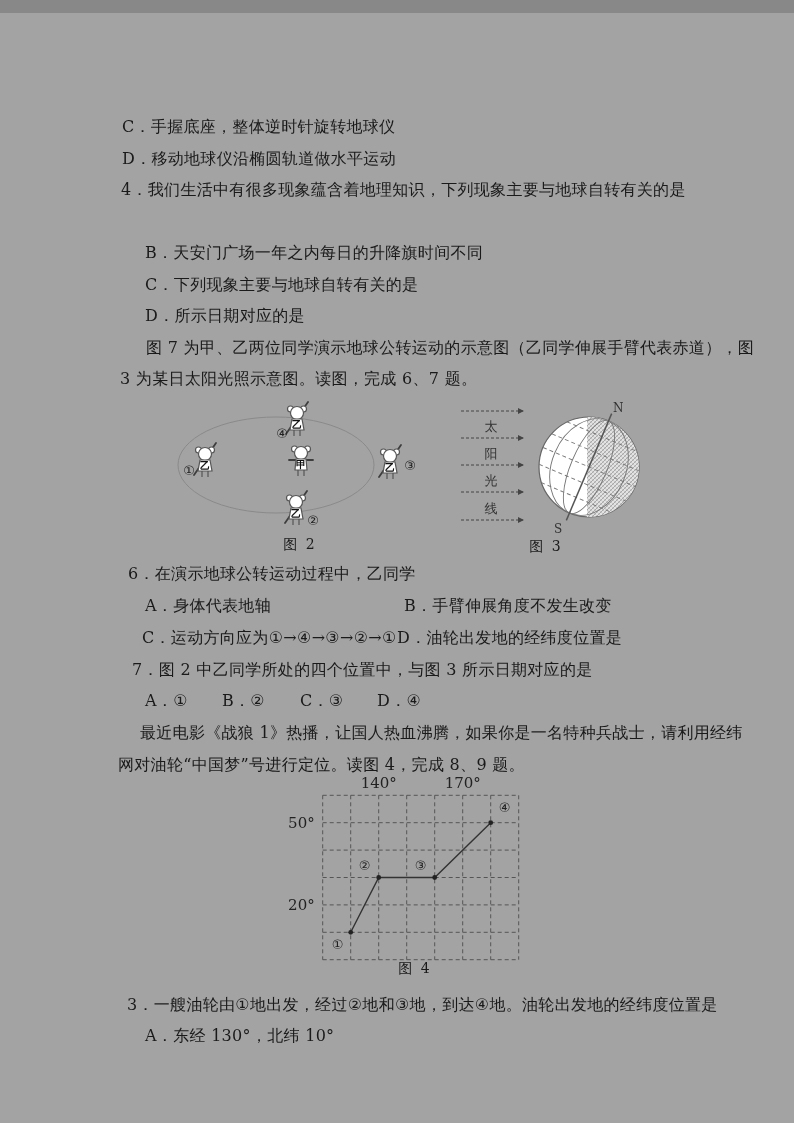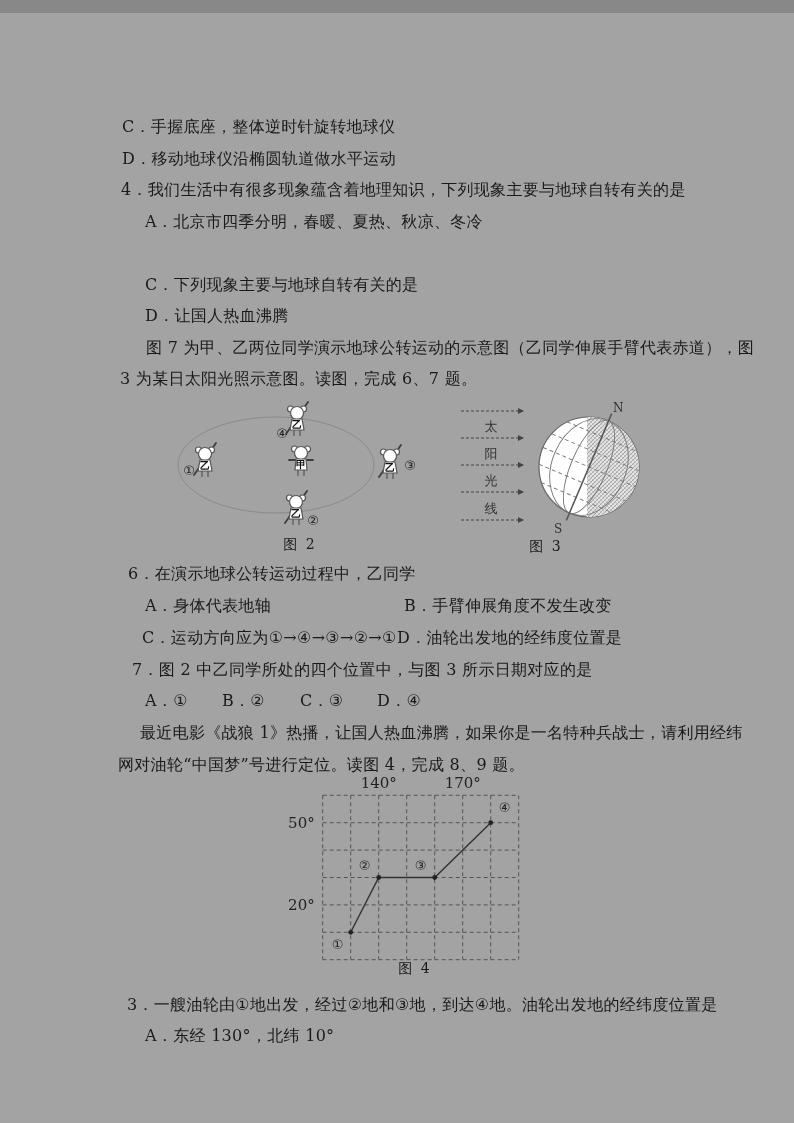--- a/index.html
+++ b/index.html
@@ -25,23 +25,23 @@
 </style>
 </head>
 <body>
 
 <div class="page">
 
   <div class="line" style="left:122px;top:104px">C．手握底座，整体逆时针旋转地球仪</div>
   <div class="line" style="left:122px;top:136px">D．移动地球仪沿椭圆轨道做水平运动</div>
 
   <div class="line" style="left:121px;top:167px">4．我们生活中有很多现象蕴含着地理知识，下列现象主要与地球自转有关的是</div>
-  <div class="line" style="left:145px;top:199px">A．北京市四季分明，春暖、夏热、秋凉、冬冷</div>
+  <div class="line" style="left:145px;top:230px">B．天安门广场一年之内每日的升降旗时间不同</div>
   <div class="line" style="left:145px;top:262px">C．下列现象主要与地球自转有关的是</div>
-  <div class="line" style="left:145px;top:293px">D．让国人热血沸腾</div>
+  <div class="line" style="left:145px;top:293px">D．所示日期对应的是</div>
 
   <div class="line" style="left:146px;top:325px">图 7 为甲、乙两位同学演示地球公转运动的示意图（乙同学伸展手臂代表赤道），图</div>
   <div class="line" style="left:120px;top:356px">3 为某日太阳光照示意图。读图，完成 6、7 题。</div>
 
   <svg class="fig" style="left:165px;top:383px" width="260" height="165" viewBox="0 0 260 165">
     <defs>
       <g id="kid-yi">
         <line class="rod" x1="-11" y1="13" x2="11" y2="-19"></line>
         <circle class="ln" cx="-6.5" cy="-12" r="3"></circle>
         <circle class="ln" cx="6.5" cy="-12" r="3"></circle>

